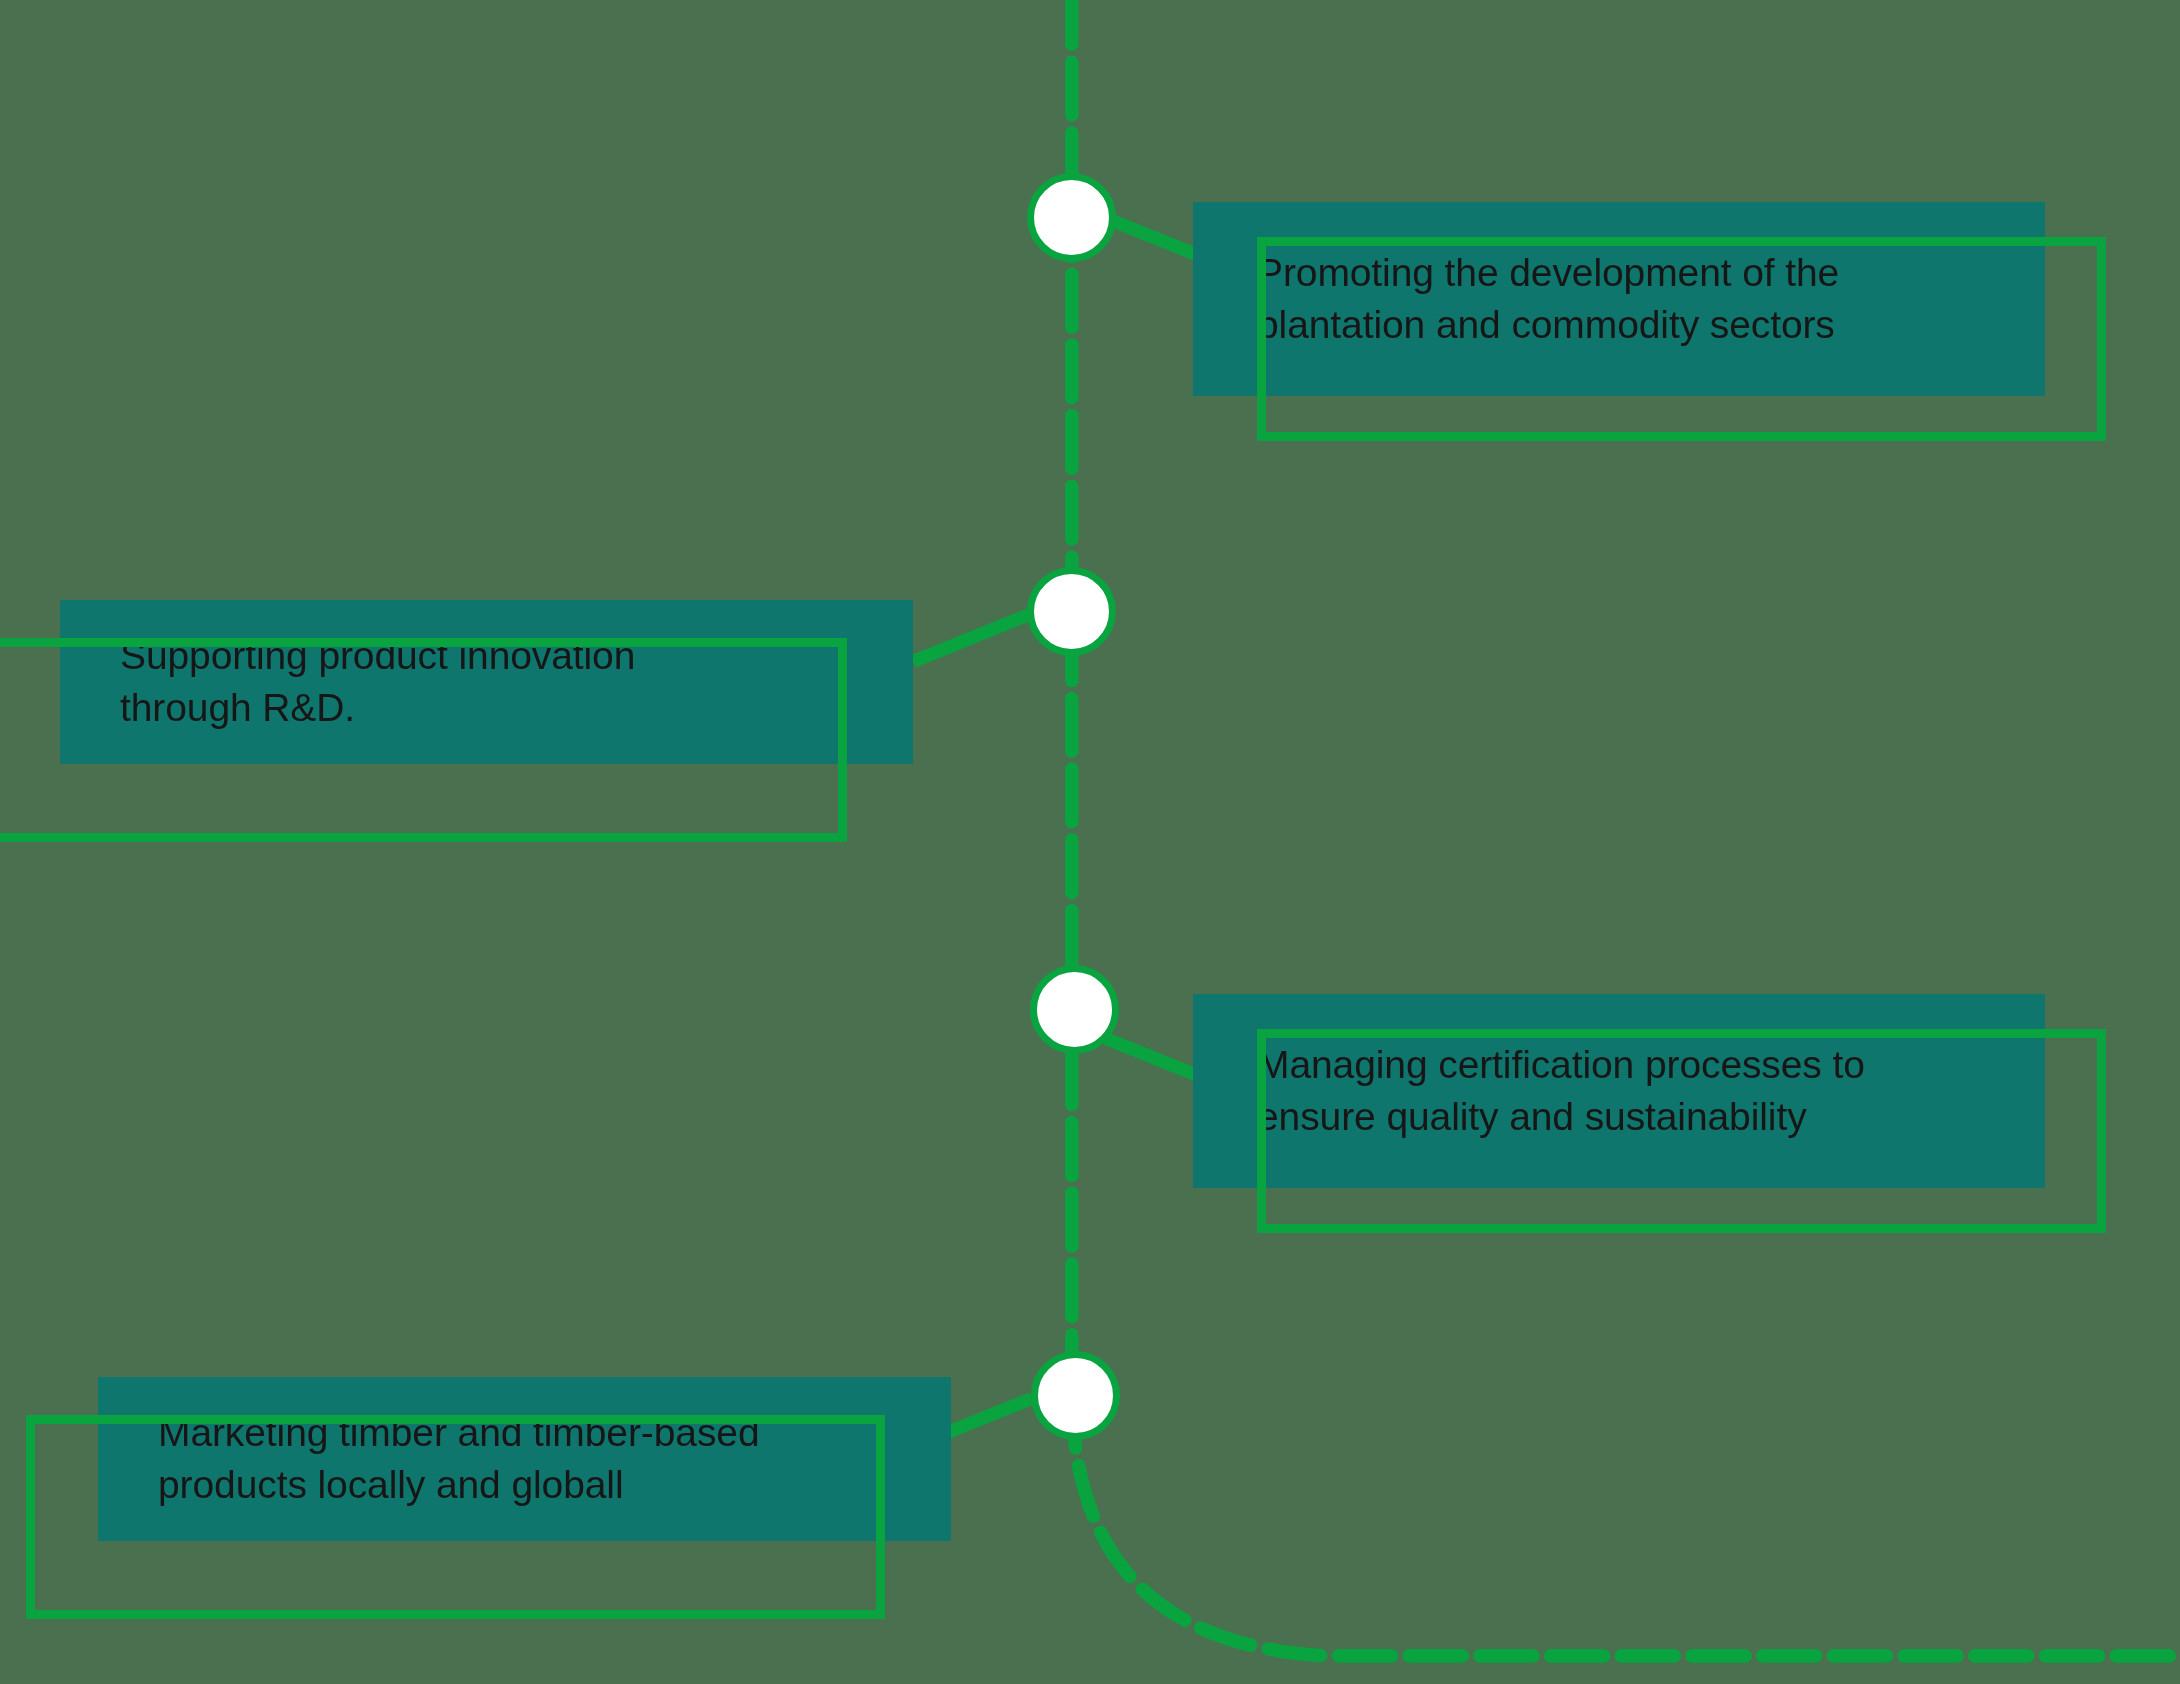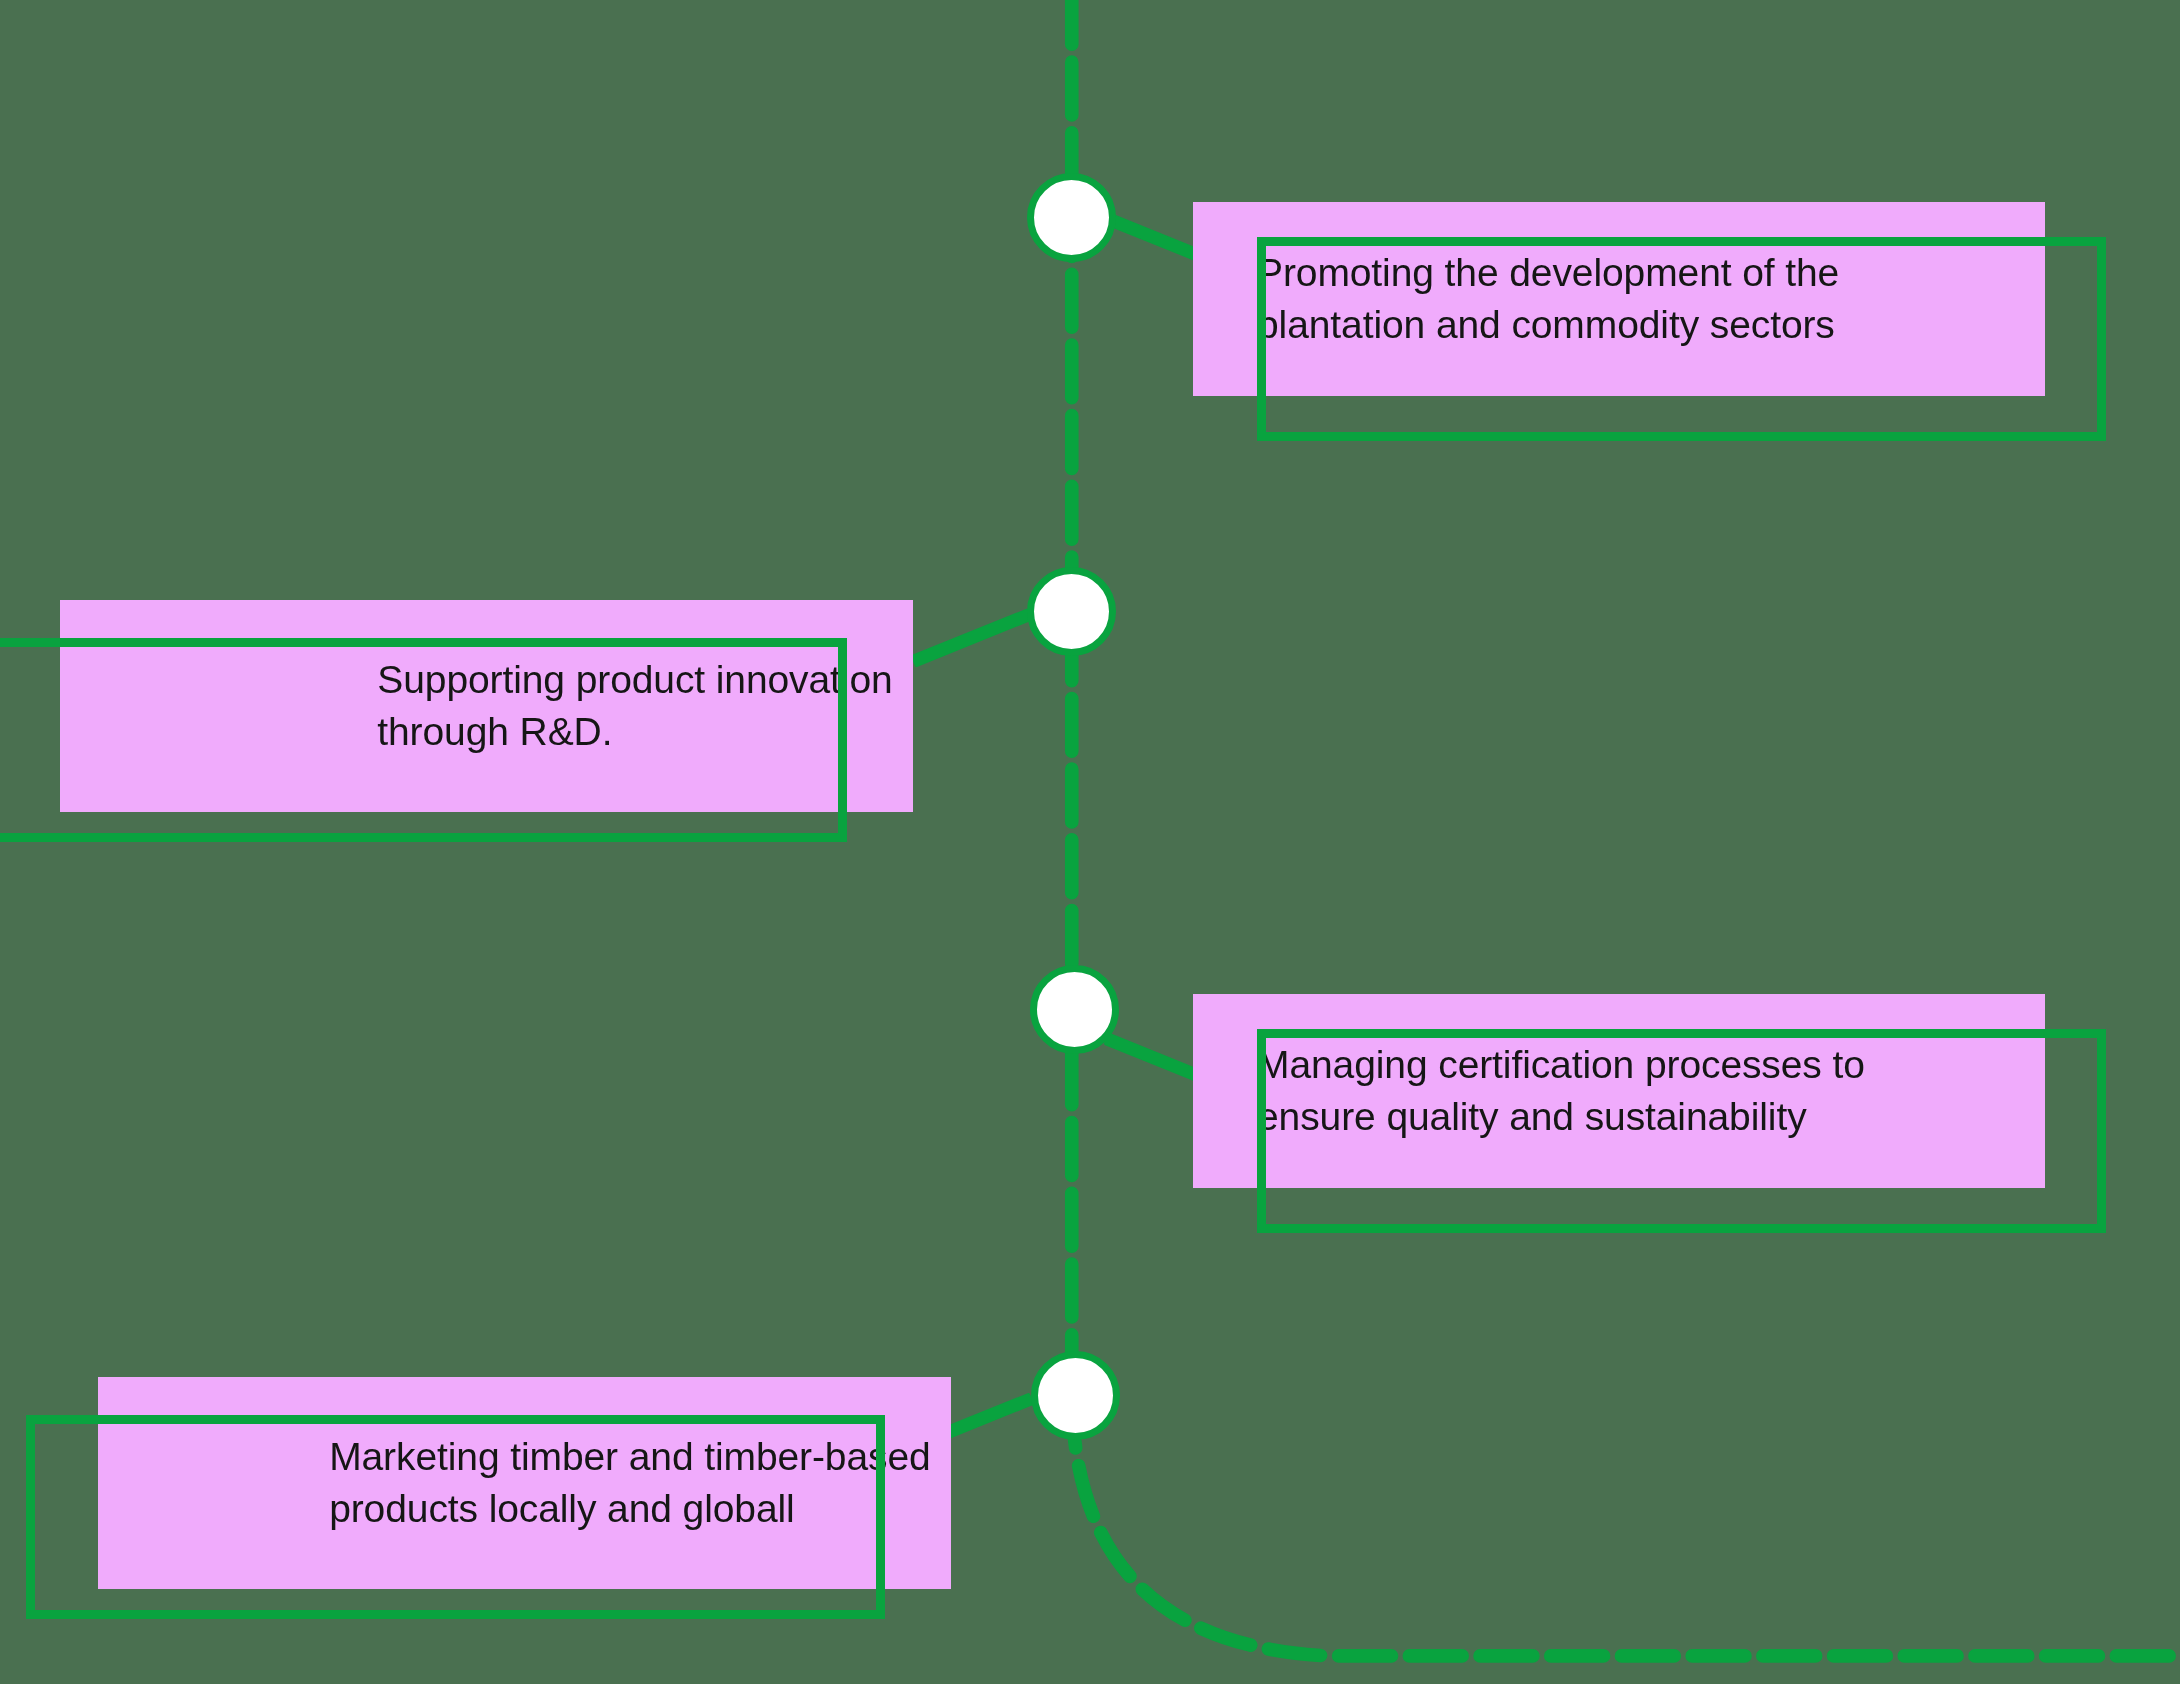--- a/index.html
+++ b/index.html
@@ -55,21 +55,21 @@
   .item {
     position: absolute;
   }
   .card-outline {
     position: absolute;
     border: 9.4px solid #09a33f;
     box-sizing: border-box;
   }
   .card-panel {
     position: absolute;
-    background: #f0abfc;
+    background: #0f766e;
     box-sizing: border-box;
     display: flex;
     align-items: center;
   }
   .card-text {
     font-size: 39px;
     line-height: 1.33;
     color: #161616;
     letter-spacing: -0.1px;
     font-weight: 400;
@@ -90,24 +90,23 @@
     top: 35px;
     width: 849px;
     height: 204px;
   }
 
   
   .item.left .card-panel {
     right: 0;
     top: 0;
     width: 853px;
-    height: 212px;
+    height: 164px;
     padding-left: 60px;
     padding-right: 20.4px;
-    justify-content: flex-end;
   }
   .item.left .card-outline {
     right: 66px;
     top: 38px;
     width: 859px;
     height: 204px;
   }
 </style>
 </head>
 <body>

